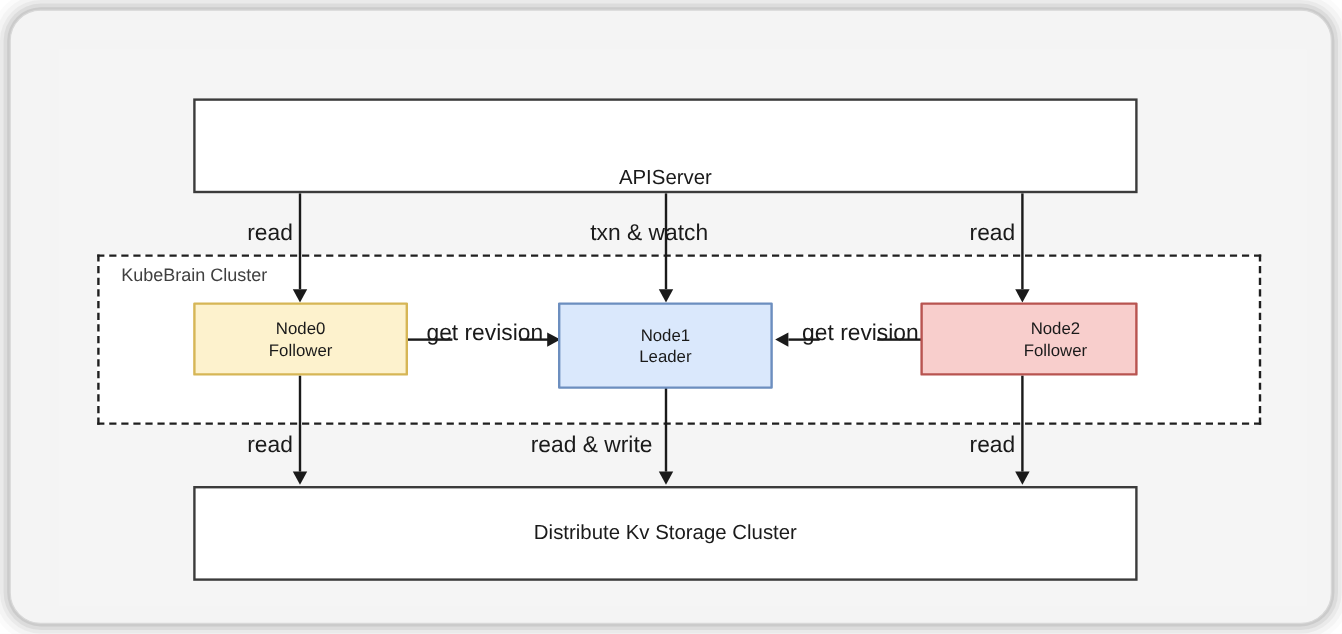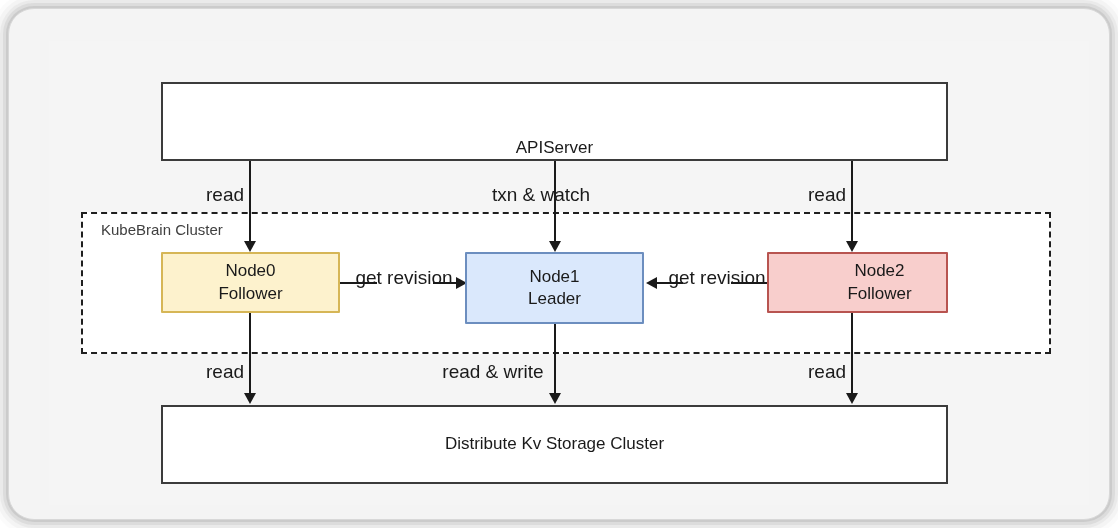--- a/index.html
+++ b/index.html
@@ -58,21 +58,21 @@
     line-height: 1.32;
   }
   .box-plain {
     background: #ffffff;
     border: 2px solid #3b3b3b;
     font-size: 17px;
   }
   .box-node {
     border-width: 2px;
     border-style: solid;
-    font-size: 17px;
+    font-size: 14px;
     border-radius: 1px;
   }
   .box-node .ln { display: block; }
 
   #apiserver  { left: 112px; top:  41px; width: 787px; height: 79px; justify-content: flex-end; }
   #storage    { left: 112px; top: 364px; width: 787px; height: 79px; }
 
   #node0 { left: 112px; top: 211px; width: 179px; height: 61px;
            background: #fdf2cd; border-color: #d6b656; }
   #node1 { left: 416px; top: 211px; width: 179px; height: 72px;

